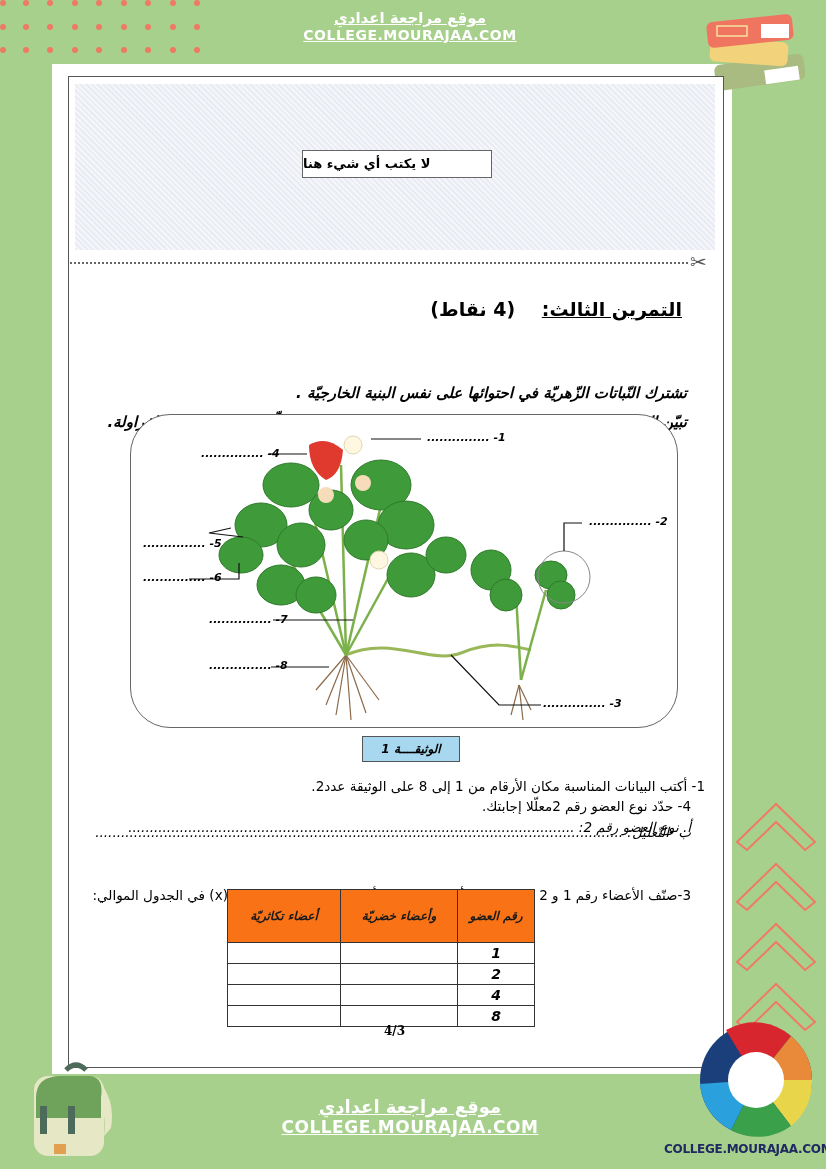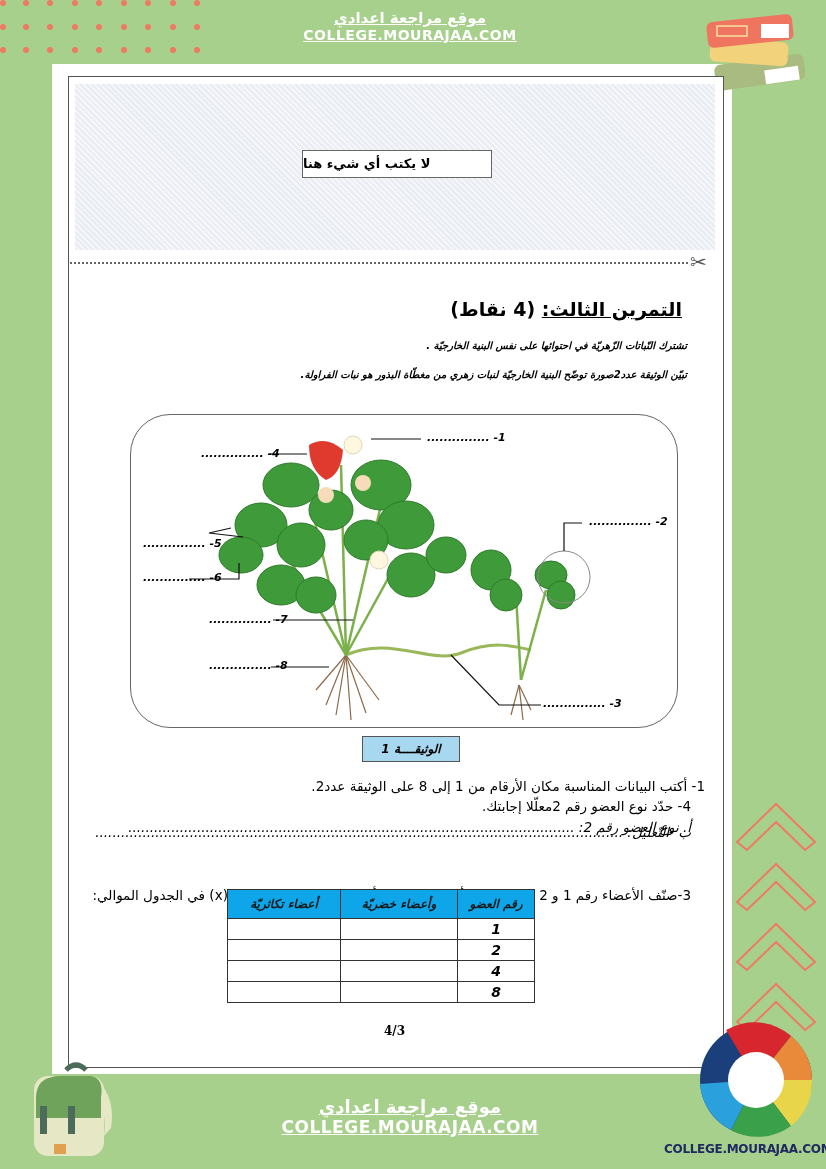--- a/index.html
+++ b/index.html
@@ -12,28 +12,28 @@
   .header-banner .ar{font-size:15px;font-weight:bold;margin-top:9px;text-decoration:underline;}
   .header-banner .en{font-size:14px;font-weight:bold;letter-spacing:0.5px;text-decoration:underline;}
   .footer-banner{position:absolute;left:262px;top:1074px;width:296px;height:95px;background:#a8d08d;border-radius:22px 22px 0 0;text-align:center;color:#fff;}
   .footer-banner .ar{font-size:18px;font-weight:bold;margin-top:22px;text-decoration:underline;}
   .footer-banner .en{font-size:17px;font-weight:bold;letter-spacing:0.5px;text-decoration:underline;}
   .gray-box{position:absolute;left:75px;top:84px;width:640px;height:166px;background:repeating-linear-gradient(45deg,#e9ecf2 0,#e9ecf2 2px,#f5f6f9 2px,#f5f6f9 4px);}
   .no-write{position:absolute;left:302px;top:150px;width:188px;height:26px;border:1.5px solid #666;background:#fff;text-align:left;font-size:13px;font-weight:bold;line-height:26px;direction:rtl;}
   .cut-line{position:absolute;left:70px;top:262px;width:618px;border-top:2px dotted #666;}
   .scissors{position:absolute;left:690px;top:250px;font-size:20px;color:#555;}
   .ex-title{position:absolute;right:144px;top:298px;direction:rtl;font-size:19px;font-weight:bold;}
-  .ex-title .t{text-decoration:underline;}
-  .line{position:absolute;direction:rtl;font-size:10px;font-style:italic;font-weight:bold;}
+  .ex-title .t{text-decoration:underline;margin-left:20px;}
+  .line{position:absolute;direction:rtl;font-size:15px;font-style:italic;font-weight:bold;margin-top:44px;}
   .diagram{position:absolute;left:130px;top:414px;width:546px;height:312px;border:1.5px solid #666;border-radius:40px;background:#fff;}
   .lbl{position:absolute;font-size:11px;font-style:italic;font-weight:bold;white-space:nowrap;}
   .doc-label{position:absolute;left:362px;top:736px;width:96px;height:24px;background:#a7d8ef;border:1.5px solid #555;text-align:center;font-size:12px;font-weight:bold;font-style:italic;line-height:24px;direction:rtl;}
   .q{position:absolute;direction:rtl;font-size:13.5px;white-space:nowrap;}
   table.org{position:absolute;left:227px;top:889px;border-collapse:collapse;direction:rtl;}
-  table.org th{background:#0ea5e9;color:#1a1a1a;font-size:12px;font-style:italic;font-weight:bold;height:20px;border:1px solid #333;padding:4px 6px;}
+  table.org th{background:#f97316;color:#1a1a1a;font-size:12px;font-style:italic;font-weight:bold;height:20px;border:1px solid #333;padding:16px 6px;}
   table.org td{border:1px solid #333;height:18px;font-style:italic;font-weight:bold;font-size:14px;text-align:center;}
   .pagenum{position:absolute;left:384px;top:1024px;font-size:12px;font-weight:bold;font-family:"DejaVu Serif",serif;}
   .chev{position:absolute;left:733px;width:86px;height:60px;}
   .logo-text{position:absolute;left:664px;top:1142px;font-size:12px;font-weight:bold;color:#1f2a60;letter-spacing:-0.3px;}
 </style>
 </head>
 <body>
 
 <div class="dots">
   <div class="dot" style="left:0;top:0"></div>

